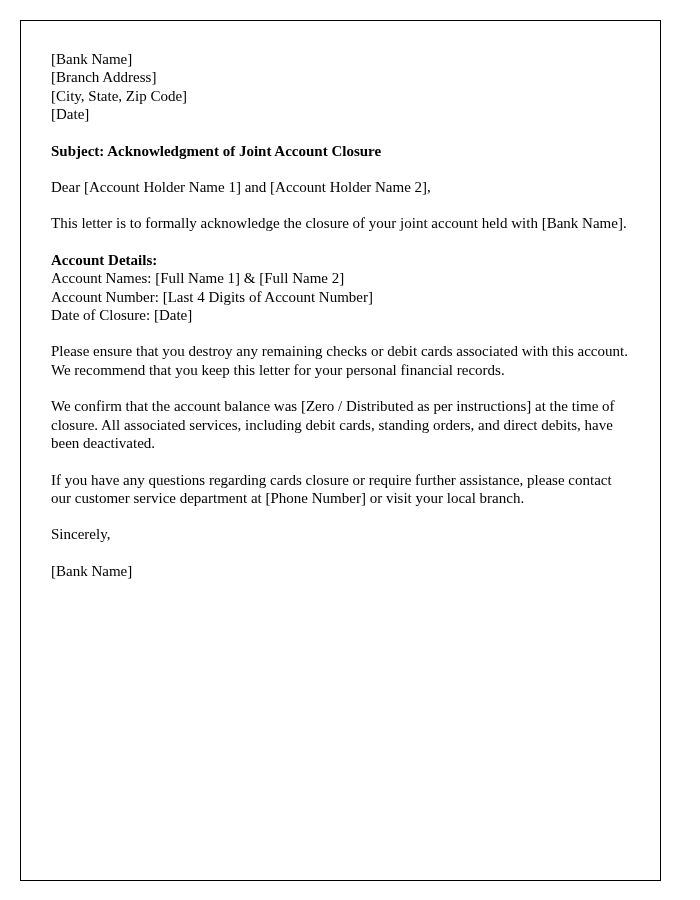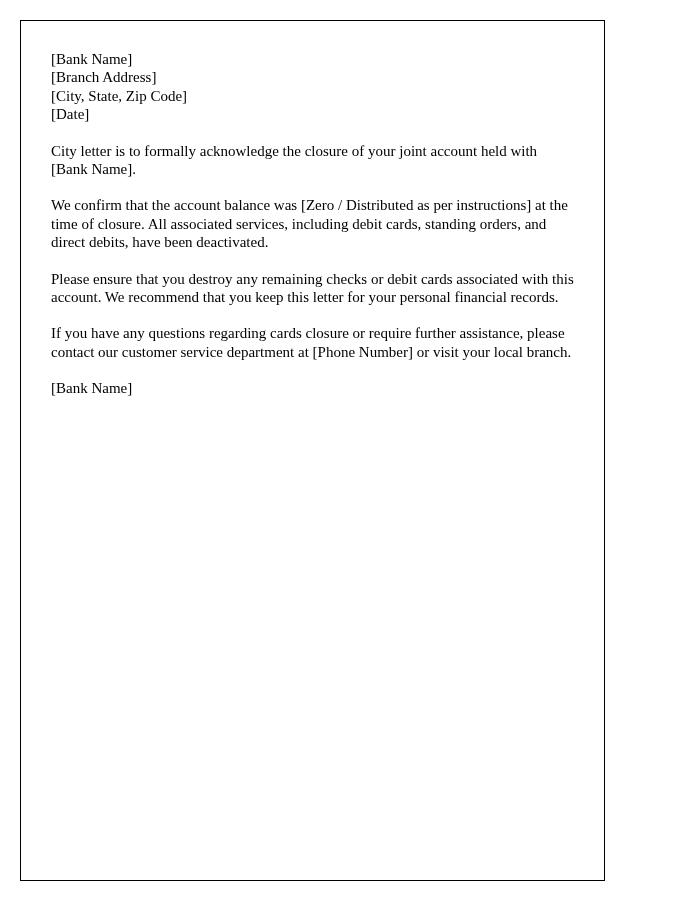--- a/index.html
+++ b/index.html
@@ -7,21 +7,21 @@
     width: 700px;
     height: 900px;
     background: #ffffff;
     font-family: "Liberation Serif", "DejaVu Serif", serif;
     color: #000000;
   }
   .page {
     position: absolute;
     left: 20px;
     top: 20px;
-    width: 585px;
+    width: 641px;
     height: 861px;
     border: 1px solid #000000;
     background: #ffffff;
   }
   .letter {
     padding: 29px 27px 0 30px;
     font-size: 15px;
     line-height: 18.4px;
   }
   .letter p,
@@ -41,31 +41,40 @@
 <div class="page">
   <div class="letter">
 
     <div class="block">
       <div class="line">[Bank Name]</div>
       <div class="line">[Branch Address]</div>
       <div class="line">[City, State, Zip Code]</div>
       <div class="line">[Date]</div>
     </div>
 
+    <p class="bold">Subject: Acknowledgment of Joint Account Closure</p>
 
+    <p>Dear [Account Holder Name 1] and [Account Holder Name 2],</p>
 
-    <p>City letter is to formally acknowledge the closure of your joint account held with [Bank Name].</p>
+    <p>This letter is to formally acknowledge the closure of your joint account held with [Bank Name].</p>
 
+    <div class="block">
+      <div class="line bold">Account Details:</div>
+      <div class="line">Account Names: [Full Name 1] &amp; [Full Name 2]</div>
+      <div class="line">Account Number: [Last 4 Digits of Account Number]</div>
+      <div class="line">Date of Closure: [Date]</div>
+    </div>
+
+    <p>Please ensure that you destroy any remaining checks or debit cards associated with this account. We recommend that you keep this letter for your personal financial records.</p>
 
     <p>We confirm that the account balance was [Zero / Distributed as per instructions] at the time of closure. All associated services, including debit cards, standing orders, and direct debits, have been deactivated.</p>
-
-    <p>Please ensure that you destroy any remaining checks or debit cards associated with this account. We recommend that you keep this letter for your personal financial records.</p>
 
     <p>If you have any questions regarding cards closure or require further assistance, please contact our customer service department at [Phone Number] or visit your local branch.</p>
 
 
+    <p>Sincerely,</p>
 
     <div class="block">
       <div class="line">[Bank Name]</div>
     </div>
 
   </div>
 </div>
 
 </body></html>

